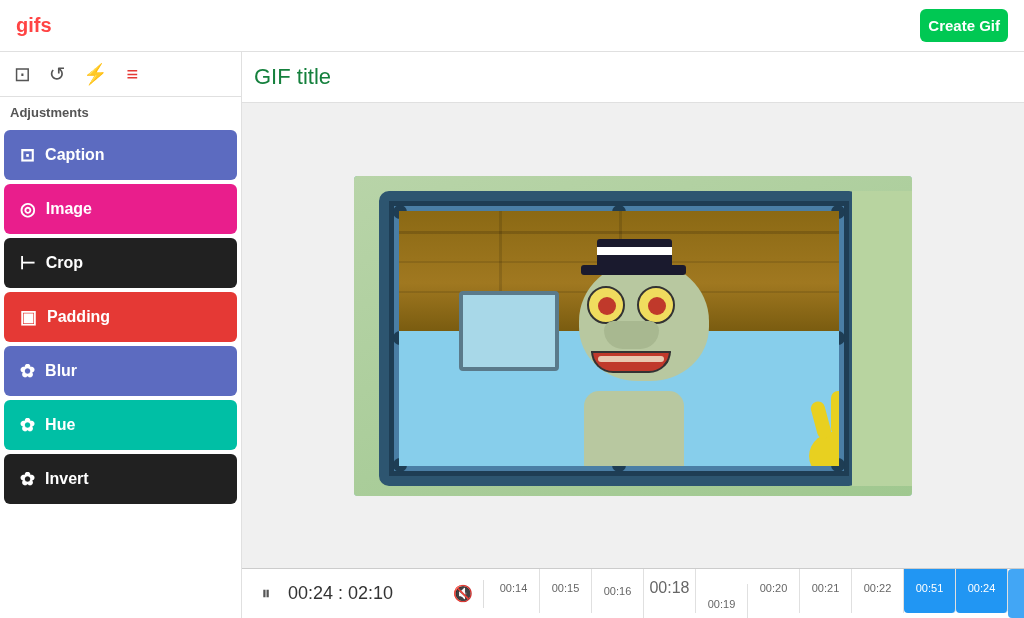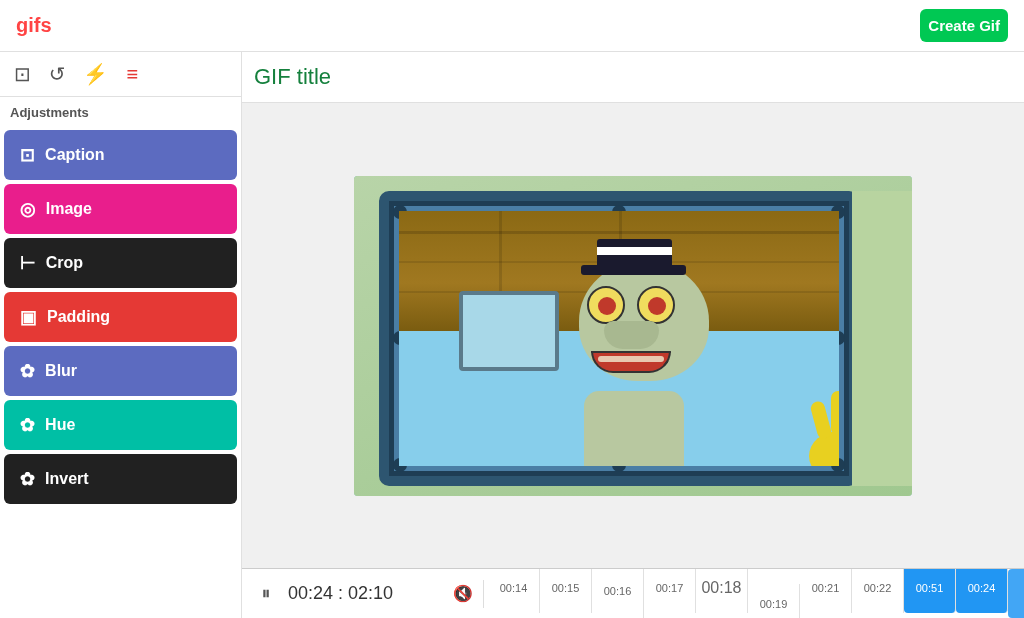--- a/index.html
+++ b/index.html
@@ -253,23 +253,23 @@
       </div>
       <div class="timeline-track">
         <div style="position:relative;display:flex;align-items:center;height:100%;">
 
           <div style="position:absolute;top:0;height:100%;background:#2196F3;opacity:0.85;border-radius:4px;left:520px;width:55px;z-index:1;"></div>
 
           <div id="time-markers-container" style="display:flex;">
               <div style="flex-shrink: 0; width: 52px; height: 50px; display: flex; align-items: center; justify-content: center; font-size: 11px; color: rgb(102, 102, 102); border-right: 1px solid rgb(224, 224, 224); position: relative;">00:14</div>
               <div style="flex-shrink: 0; width: 52px; height: 50px; display: flex; align-items: center; justify-content: center; font-size: 11px; color: rgb(102, 102, 102); border-right: 1px solid rgb(224, 224, 224); position: relative;">00:15</div>
               <div style="flex-shrink: 0; width: 52px; height: 56px; display: flex; align-items: center; justify-content: center; font-size: 11px; color: rgb(102, 102, 102); border-right: 1px solid rgb(224, 224, 224); position: relative;">00:16</div>
-              <div style="flex-shrink: 0; width: 52px; height: 50px; display: flex; align-items: center; justify-content: center; font-size: 11px; color: rgb(102, 102, 102); border-right: 1px solid rgb(224, 224, 224); position: relative;">00:17</div>
               <div style="flex-shrink: 0; width: 52px; height: 50px; display: flex; align-items: center; justify-content: center; font-size: 16px; color: rgb(102, 102, 102); border-right: 1px solid rgb(224, 224, 224); position: relative;">00:18</div>
               <div style="flex-shrink: 0; width: 52px; height: 40px; display: flex; align-items: center; justify-content: center; font-size: 11px; color: rgb(102, 102, 102); border-right: 1px solid rgb(224, 224, 224); position: relative; margin-top: 21px;">00:19</div>
+              <div style="flex-shrink: 0; width: 52px; height: 50px; display: flex; align-items: center; justify-content: center; font-size: 11px; color: rgb(102, 102, 102); border-right: 1px solid rgb(224, 224, 224); position: relative;">00:20</div>
               <div style="flex-shrink: 0; width: 52px; height: 50px; display: flex; align-items: center; justify-content: center; font-size: 11px; color: rgb(102, 102, 102); border-right: 1px solid rgb(224, 224, 224); position: relative;">00:21</div>
               <div style="flex-shrink: 0; width: 52px; height: 50px; display: flex; align-items: center; justify-content: center; font-size: 11px; color: rgb(102, 102, 102); border-right: 1px solid rgb(224, 224, 224); position: relative;">00:22</div>
               <div style="flex-shrink: 0; width: 52px; height: 50px; display: flex; align-items: center; justify-content: center; font-size: 11px; color: white; border-right: 1px solid rgb(224, 224, 224); position: relative; background: rgb(33, 150, 243); border-radius: 4px;">00:51</div>
               <div style="flex-shrink: 0; width: 52px; height: 50px; display: flex; align-items: center; justify-content: center; font-size: 11px; color: white; border-right: 1px solid rgb(224, 224, 224); position: relative; background: rgb(33, 150, 243); border-radius: 4px;">00:24</div>
             </div>
         </div>
       </div>
     </div>
   </div>
 </div>

